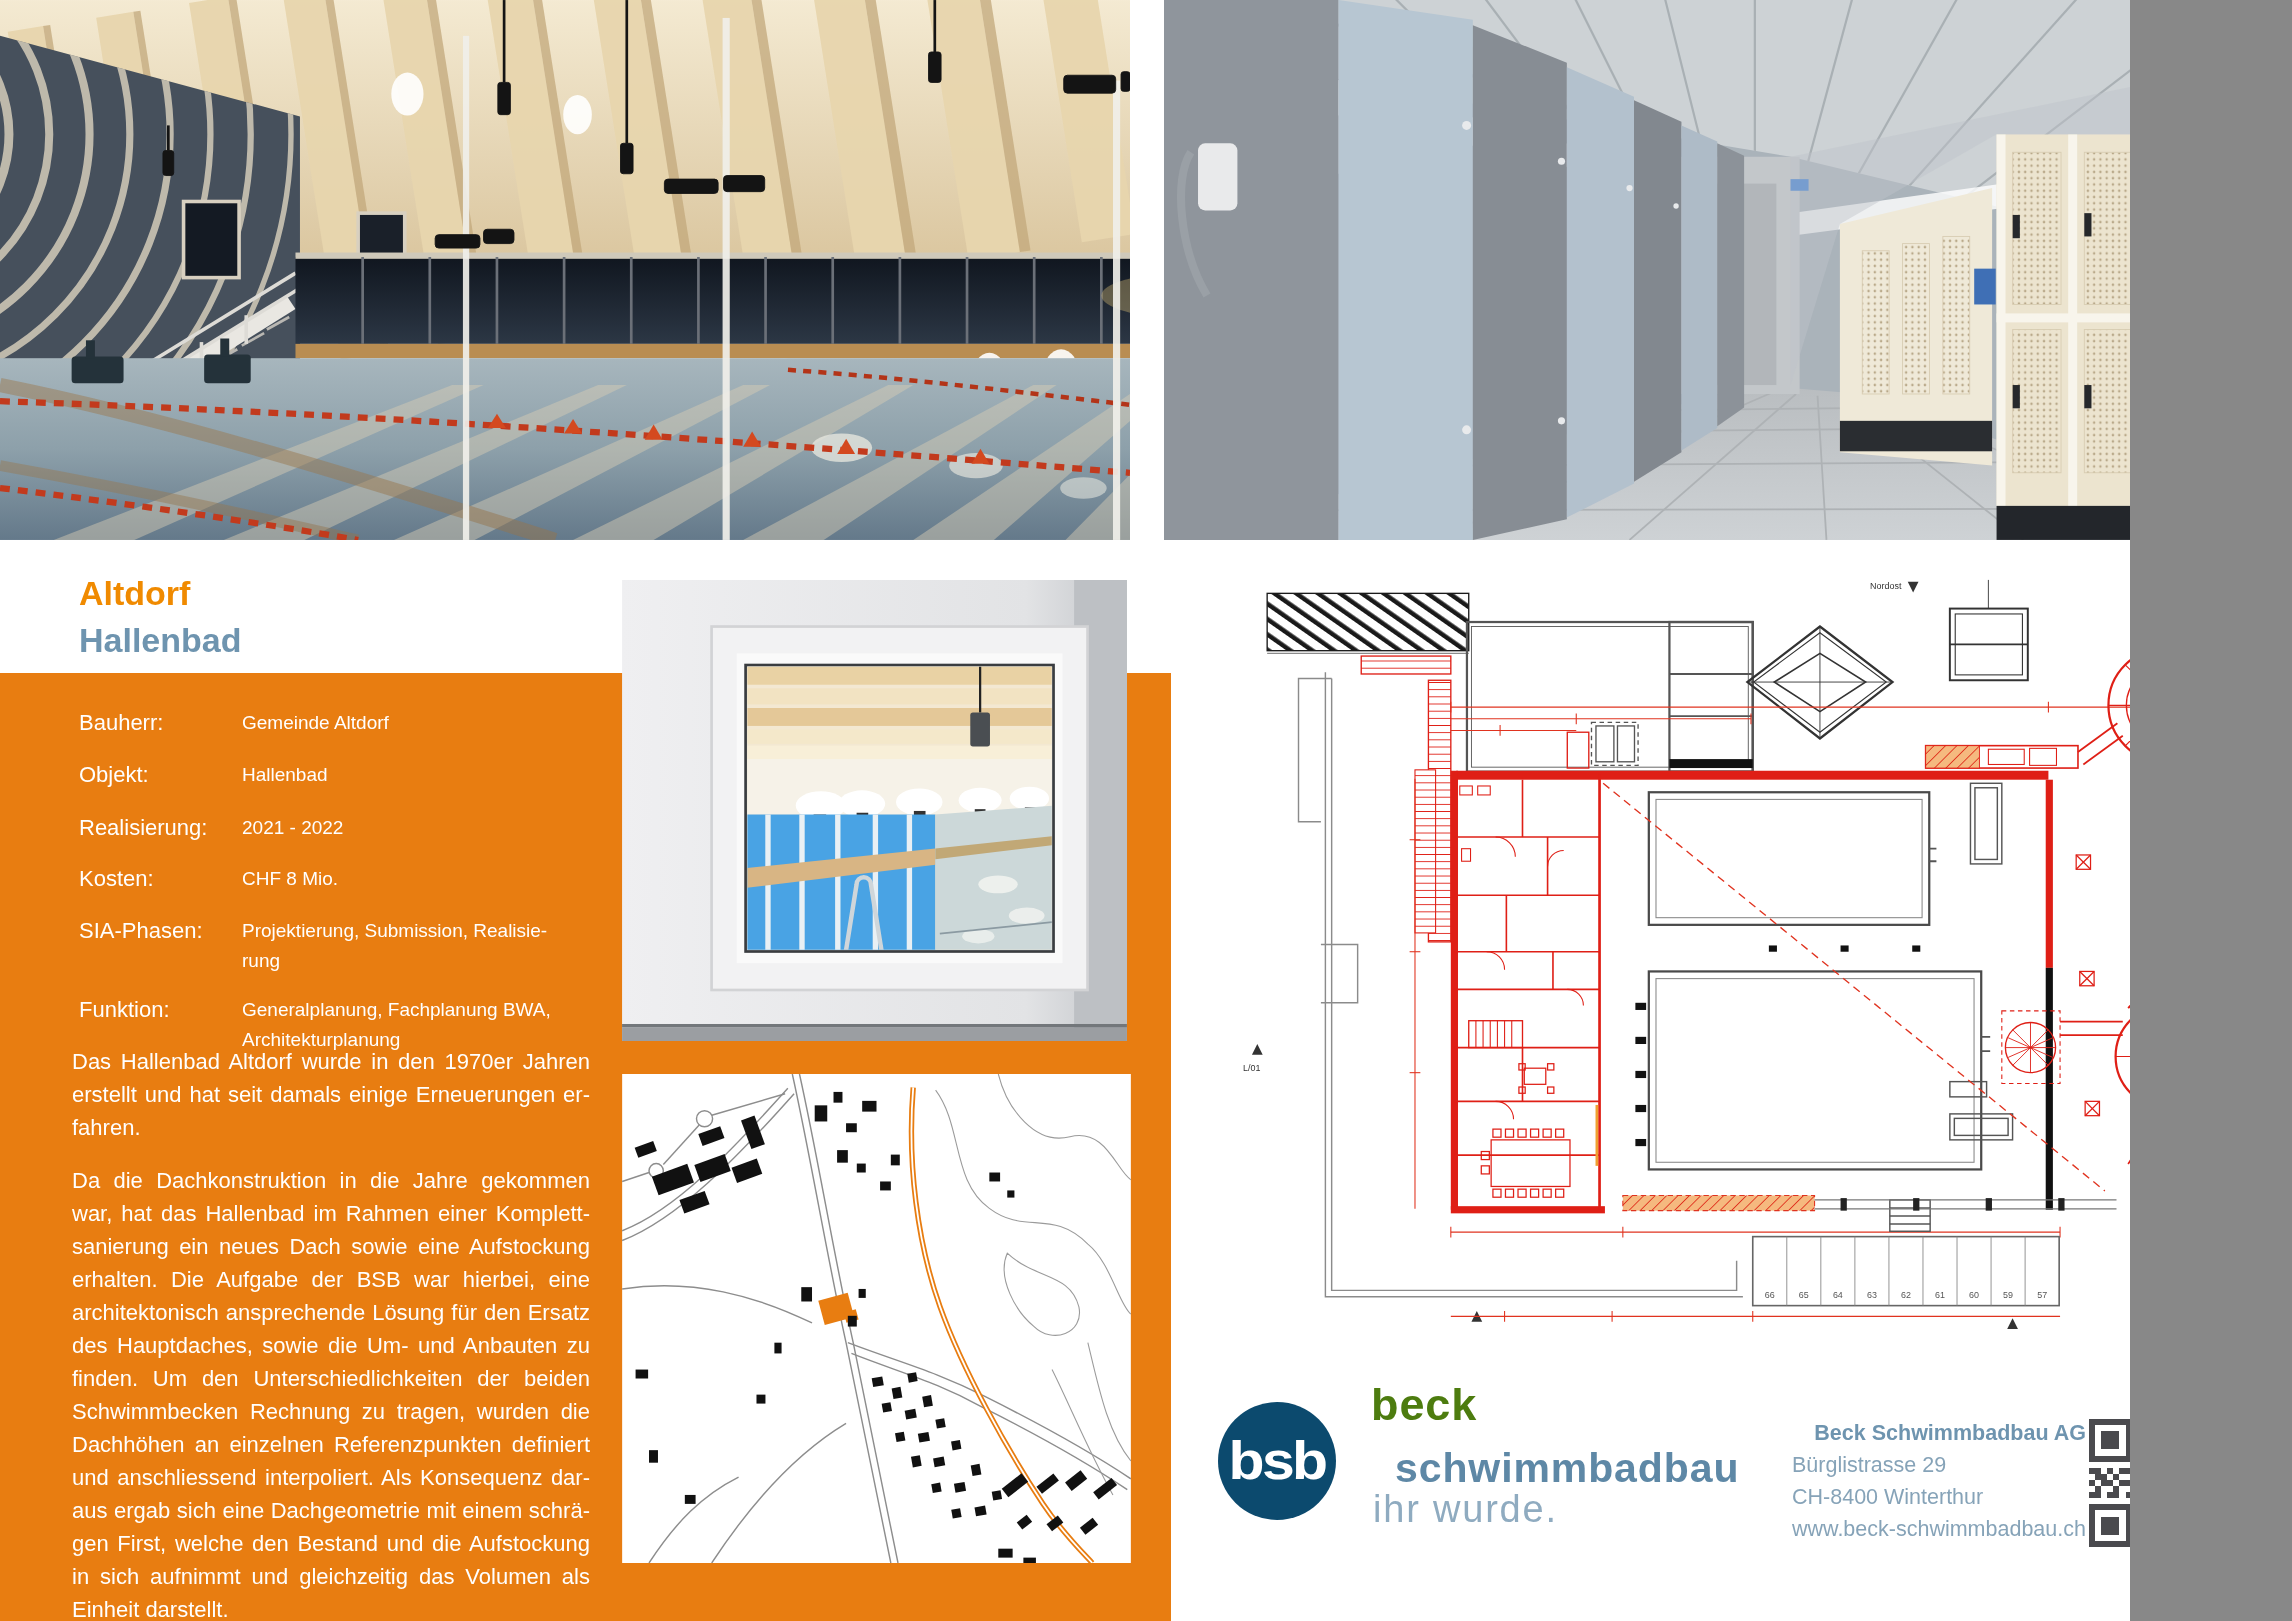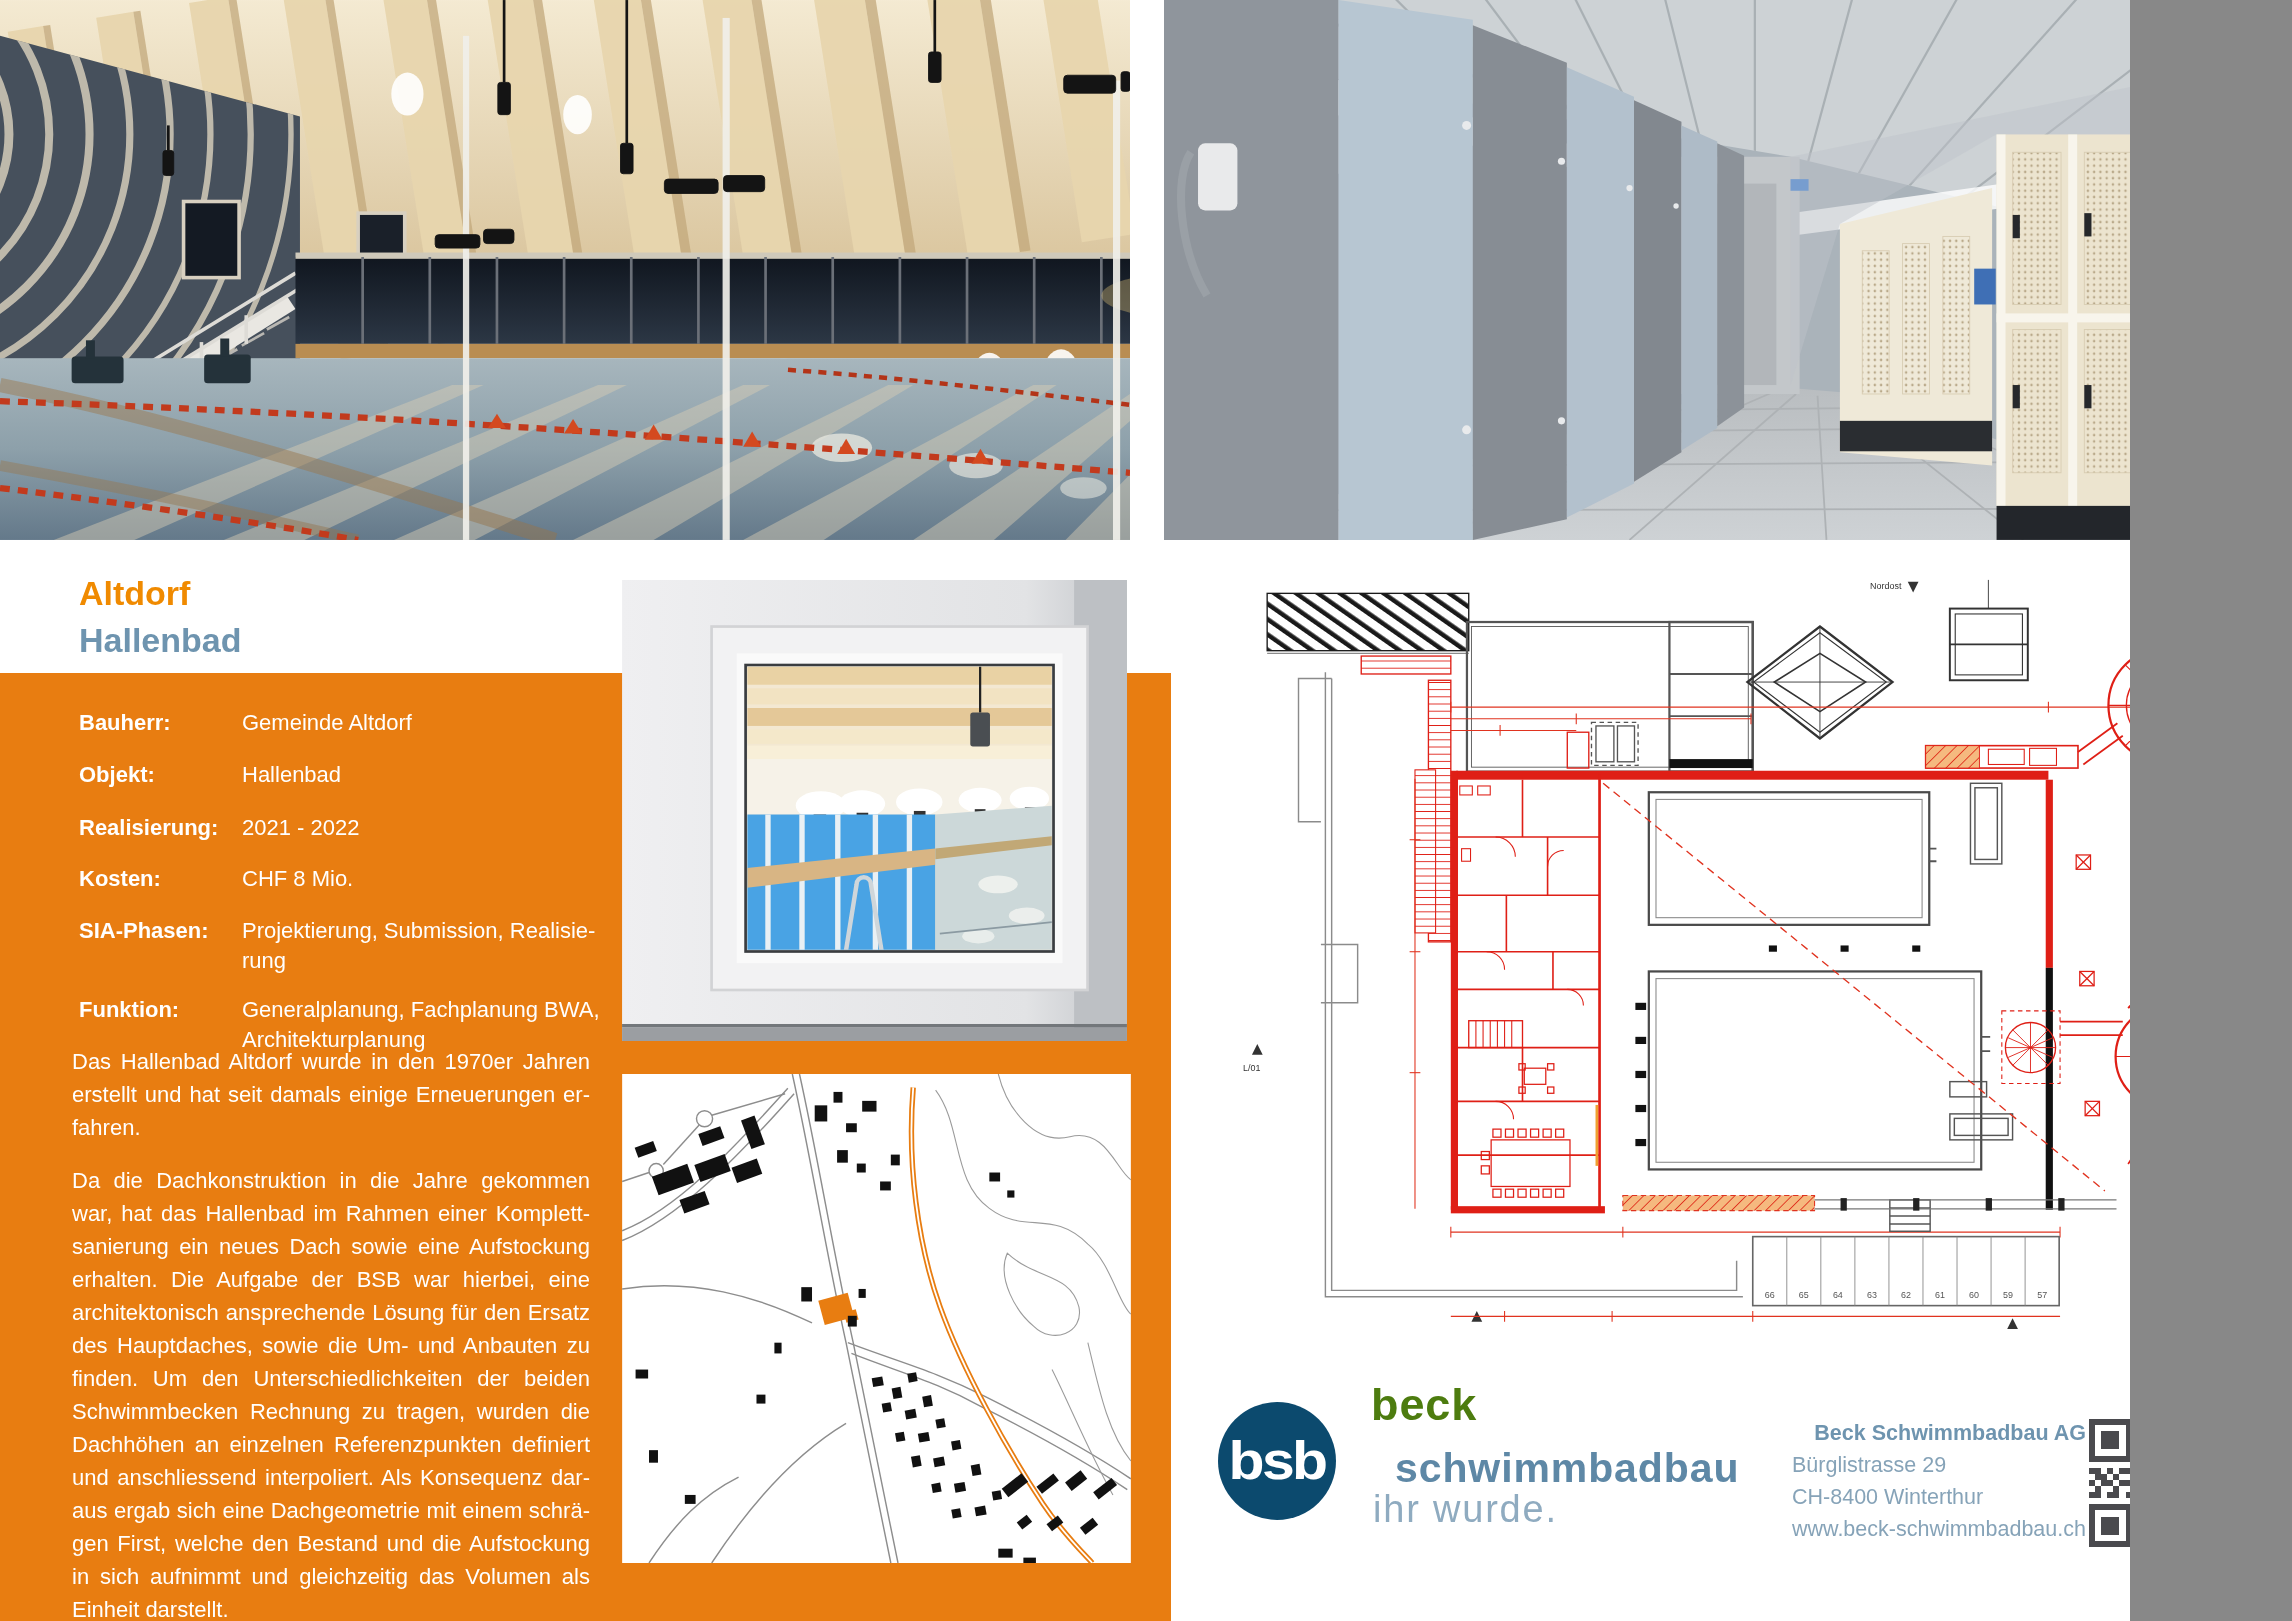--- a/index.html
+++ b/index.html
@@ -6,22 +6,22 @@
   .page{position:relative;width:2130px;height:1621px;background:#ffffff;overflow:hidden;
         font-family:"Liberation Sans", sans-serif;}
   .abs{position:absolute;}
   
   .title{left:79px;top:570px;font-size:34px;font-weight:bold;line-height:47px;}
   .title .t1{color:#F08A00;}
   .title .t2{color:#6E94AF;}
   
   .panel{left:0;top:673px;width:1171px;height:948px;background:#E87D11;}
   .field-row{position:absolute;left:0;width:100%;}
-  .field-label{position:absolute;left:79px;top:0;font-weight:bold;color:#fff;font-size:22px;line-height:29.6px;}
-  .field-value{position:absolute;left:242px;top:0;color:#fff;font-size:22px;line-height:29.6px;width:385px;}
+  .field-label{position:absolute;left:79px;top:0;font-weight:normal;color:#fff;font-size:22px;line-height:29.6px;}
+  .field-value{position:absolute;left:242px;top:0;color:#fff;font-size:19px;line-height:29.6px;width:385px;}
   .para{position:absolute;left:72px;width:518px;color:#fff;font-size:22px;line-height:33px;}
   .para .jline{text-align:justify;text-align-last:justify;}
   .para .jlast{text-align-last:left;}
   
   .logo-circle{left:1218px;top:1402px;width:118px;height:118px;border-radius:50%;background:#0c4a6e;
                display:flex;align-items:center;justify-content:center;}
   .logo-circle span{color:#fff;font-size:59px;font-weight:bold;letter-spacing:-2.7px;transform:scaleY(.92);}
   .logo-beck{left:1371px;top:1379px;font-size:45px;font-weight:bold;color:#4d7c0f;letter-spacing:0.9px;}
   .logo-schw{left:1371px;top:1445px;font-size:41px;font-weight:bold;color:#5E88A6;letter-spacing:0.9px;margin-left:24px;}
   .logo-ihr{left:1373px;top:1488px;font-size:38px;color:#8FABC0;letter-spacing:1.8px;}

